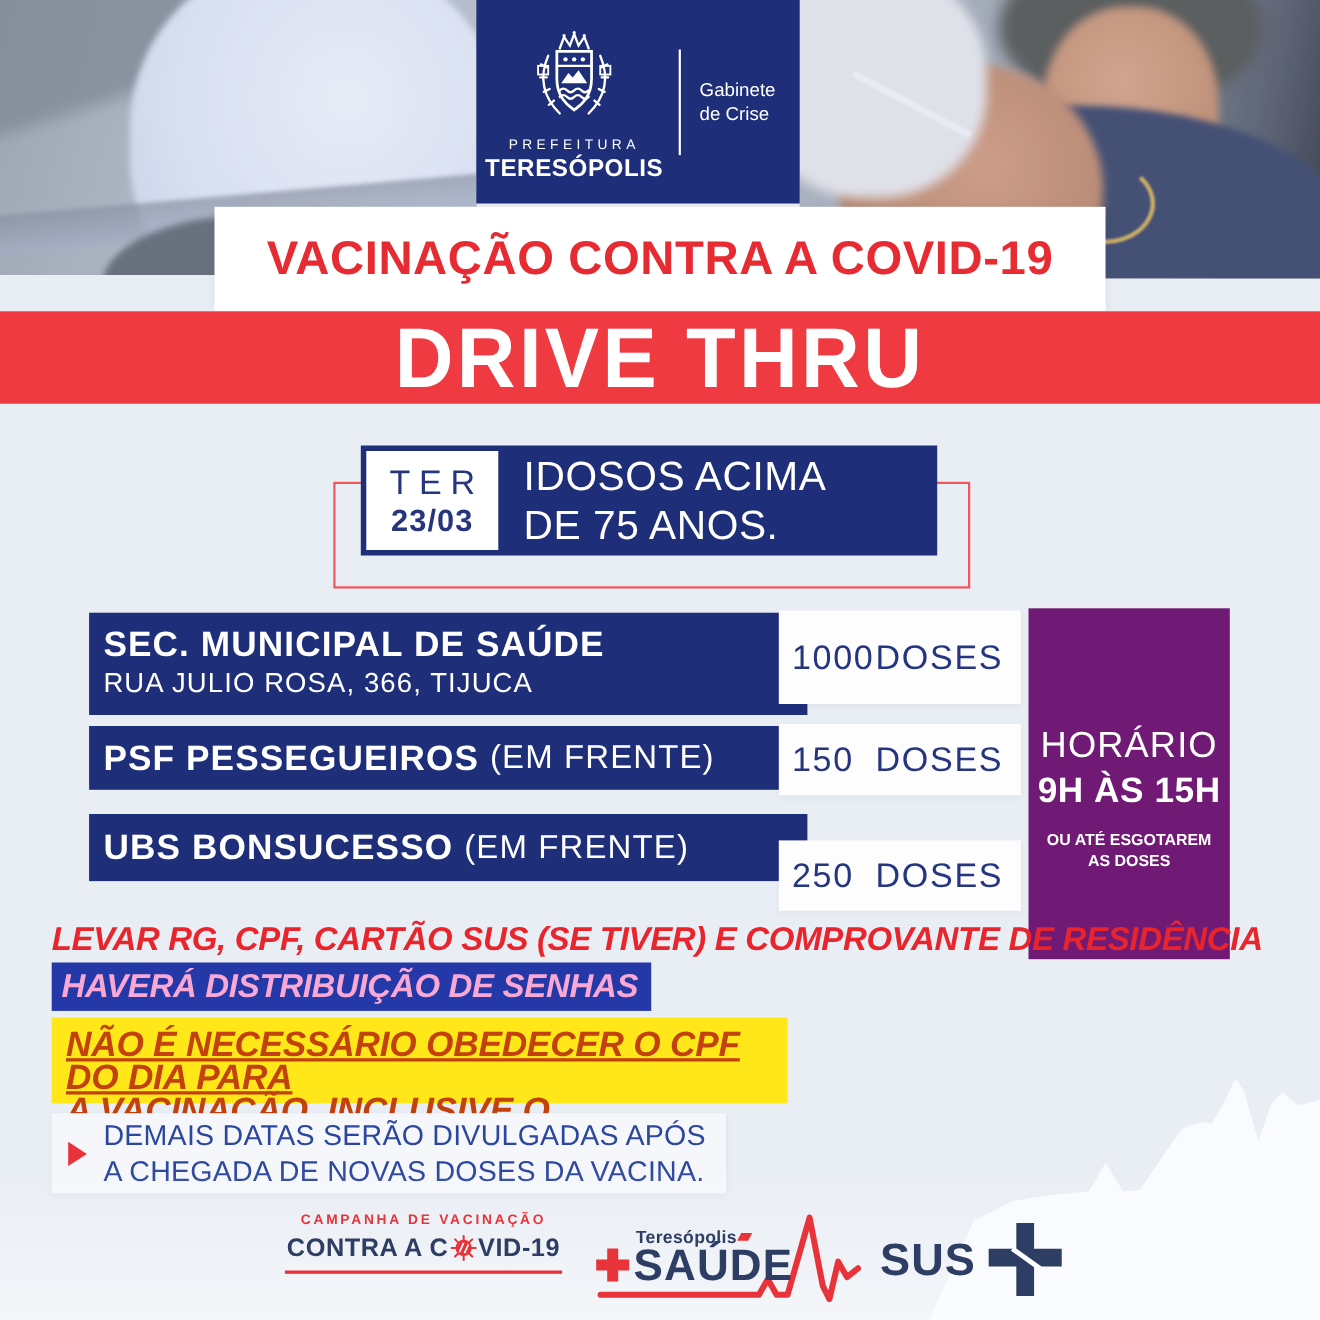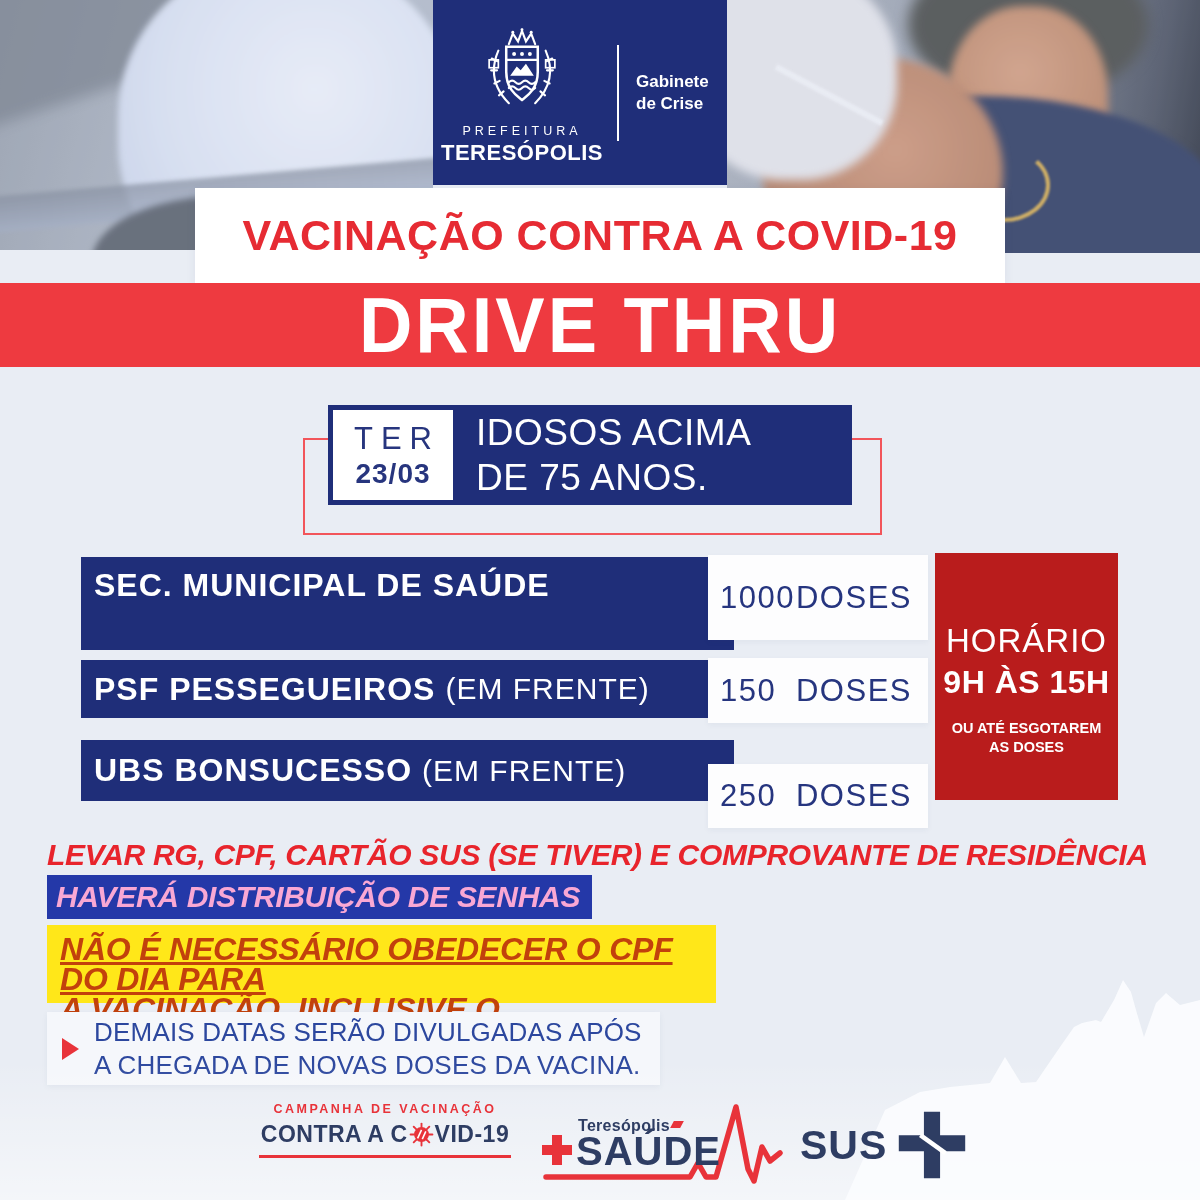--- a/index.html
+++ b/index.html
@@ -44,21 +44,21 @@
     border:4px solid #cfa84e;border-top-color:transparent;border-left-color:transparent;filter:blur(1px);}
   .photo-right .wash{position:absolute;inset:0;background:rgba(205,215,240,.15);}
 
   
   .header-box{left:433px;top:0;width:294px;height:185px;background:#1f2e79;
     display:flex;align-items:center;color:#fff;}
   .header-left{width:178px;display:flex;flex-direction:column;align-items:center;padding-top:8px;}
   .header-org{font-size:12.5px;letter-spacing:4px;margin-top:5px;}
   .header-city{font-size:22px;font-weight:bold;letter-spacing:.5px;margin-top:2px;}
   .header-divider{width:2px;height:96px;background:#fff;margin-left:6px;}
-  .header-dept{margin-left:17px;font-size:17px;font-weight:bold;line-height:22px;}
+  .header-dept{margin-left:17px;font-size:17px;font-weight:normal;line-height:22px;}
 
   
   .white-banner{left:195px;top:188px;width:810px;height:95px;background:#ffffff;
     display:flex;align-items:center;justify-content:center;box-shadow:0 3px 10px rgba(40,60,100,.07);}
   .white-banner span{color:#e62b33;font-weight:bold;font-size:43px;letter-spacing:.5px;}
   .red-band{left:0;top:283px;width:1200px;height:84px;background:#ee3a40;
     display:flex;align-items:center;justify-content:center;}
   .red-band span{color:#fff;font-weight:bold;font-size:74px;letter-spacing:3px;transform:scaleY(1.04);}
 
   
@@ -82,21 +82,21 @@
   .loc-name-inline{font-size:32px;font-weight:bold;letter-spacing:1px;}
   .loc-note{font-size:30px;letter-spacing:1px;margin-left:10px;}
   .doses-box{background:#fdfdfe;display:flex;align-items:center;justify-content:space-between;
     padding:0 16px 0 12px;color:#26357f;font-size:31px;letter-spacing:1.5px;
     box-shadow:0 2px 6px rgba(40,60,100,.05);}
   .doses1{left:708px;top:555px;width:220px;height:85px;}
   .doses2{left:708px;top:658px;width:220px;height:65px;}
   .doses3{left:708px;top:764px;width:220px;height:64px;}
 
   
-  .hours-box{left:935px;top:553px;width:183px;height:247px;background:#b91c1c;color:#fff;
+  .hours-box{left:935px;top:553px;width:183px;height:319px;background:#701a75;color:#fff;
     display:flex;flex-direction:column;align-items:center;justify-content:center;padding-top:26px;text-align:center;}
   .hours-label{font-size:33px;letter-spacing:1px;}
   .hours-time{font-size:32px;font-weight:bold;letter-spacing:.5px;margin-top:4px;}
   .hours-note{font-size:14.5px;font-weight:bold;line-height:19px;margin-top:18px;}
 
   
   .doc-line{left:47px;top:838px;width:1115px;color:#e8242c;font-weight:bold;font-style:italic;
     font-size:30px;letter-spacing:-.3px;}
   .senhas-bar{left:47px;top:875px;width:545px;height:44px;background:#2438a8;
     display:flex;align-items:center;padding-left:9px;}
@@ -206,20 +206,21 @@
       <div class="date-num">23/03</div>
     </div>
     <div class="audience">
       <div>IDOSOS ACIMA</div>
       <div>DE 75 ANOS.</div>
     </div>
   </div>
 
   <div class="abs loc-label loc1">
     <div class="loc-name">SEC. MUNICIPAL DE SAÚDE</div>
+    <div class="loc-addr">RUA JULIO ROSA, 366, TIJUCA</div>
   </div>
   <div class="abs doses-box doses1">
     <span>1000</span>
     <span>DOSES</span>
   </div>
 
   <div class="abs loc-label loc-row loc2">
     <span class="loc-name-inline">PSF PESSEGUEIROS</span>
     <span class="loc-note">(EM FRENTE)</span>
   </div>

